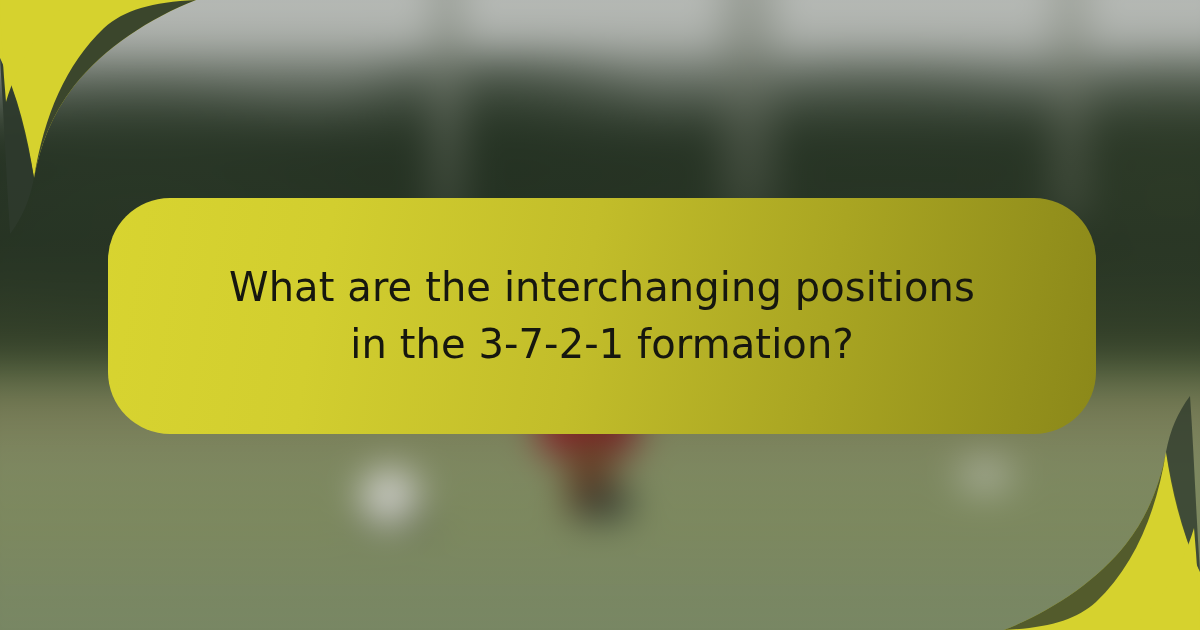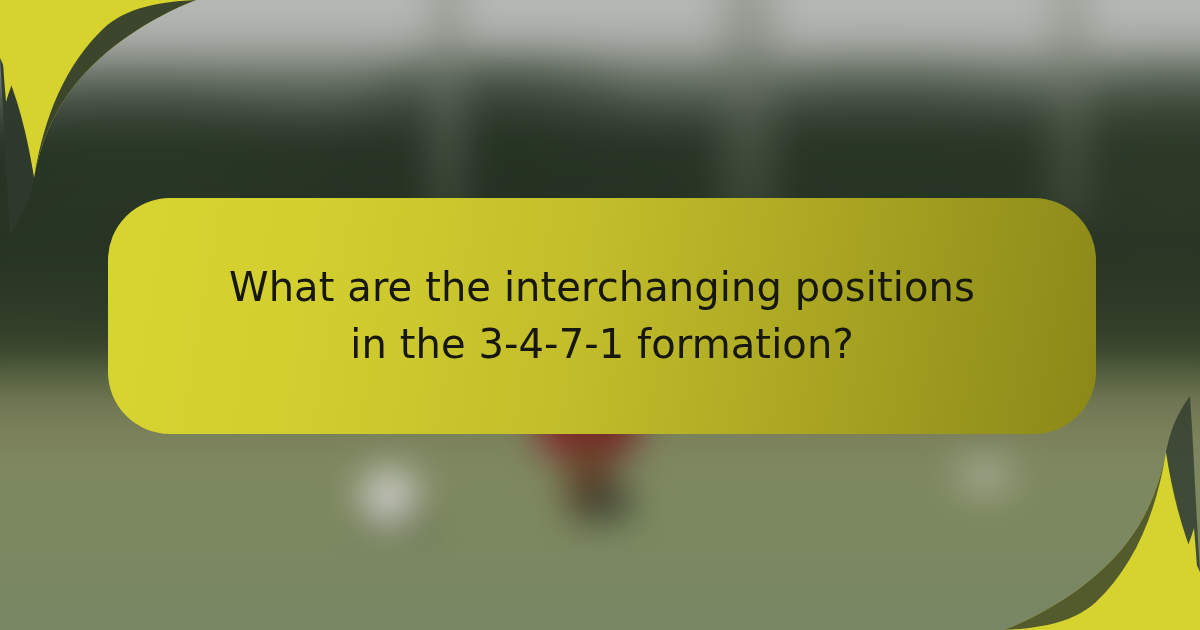--- a/index.html
+++ b/index.html
@@ -182,16 +182,16 @@
   </svg>
 
   <svg class="swoosh-br" viewBox="0 0 300 260" preserveAspectRatio="none">
     <path d="M0,0 L196,0 C150,18 104,48 74,86 C52,114 40,146 34,178 C26,134 16,92 0,58 Z" fill="#d6d22e"></path>
     <path d="M196,0 C150,18 104,48 74,86 C52,114 40,146 34,178 C44,116 66,64 104,28 C124,10 152,2 196,0 Z" fill="#2e3a2c" opacity="0.78"></path>
     <path d="M0,58 C18,96 28,138 34,178 C30,200 22,218 10,234 C6,176 4,116 0,58 Z" fill="#2e3a2c" opacity="0.78"></path>
     <path d="M0,0 L70,0 C40,26 18,62 6,102 C3,68 1,34 0,0 Z" fill="#d6d22e"></path>
   </svg>
 
   <div class="question-card">
-    <p class="question-text">What are the interchanging positions in the 3-4-7-1 formation?</p>
+    <p class="question-text">What are the interchanging positions in the 3-7-2-1 formation?</p>
   </div>
 
 </div>
 
 </body></html>

